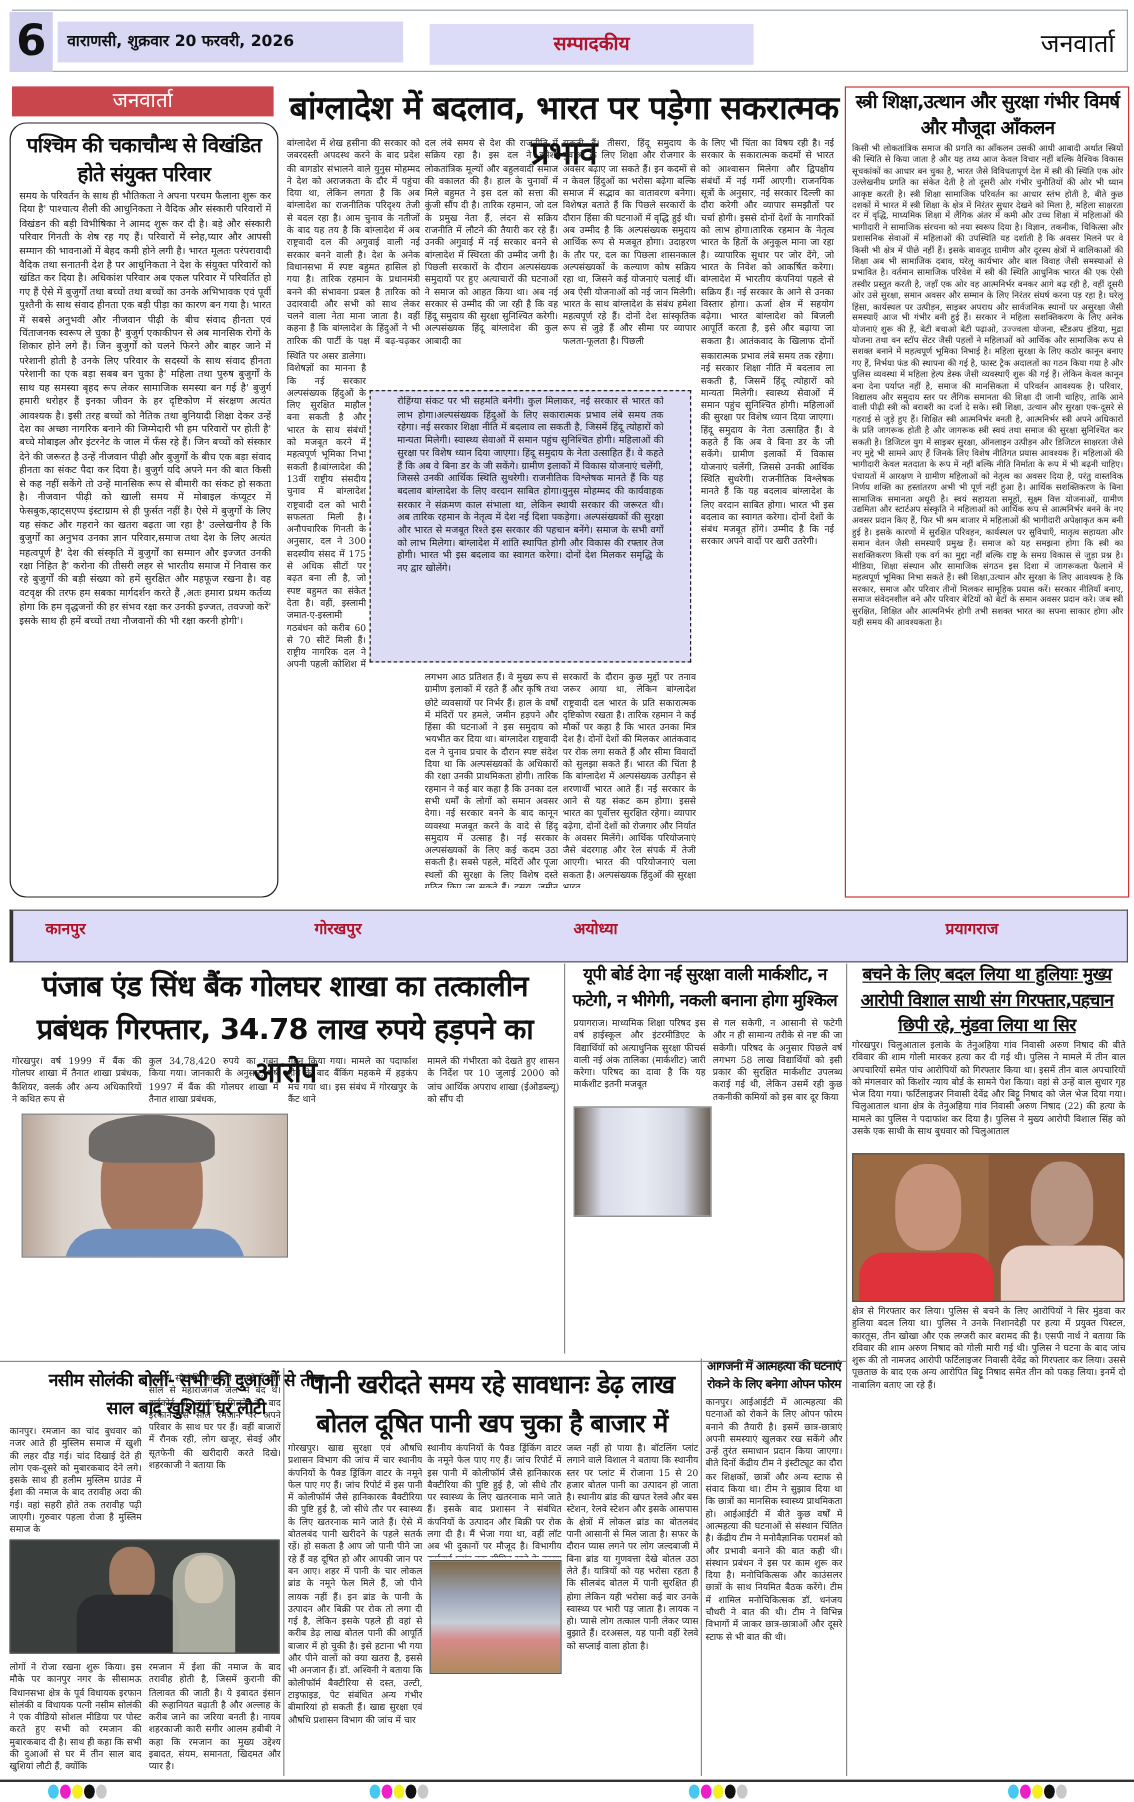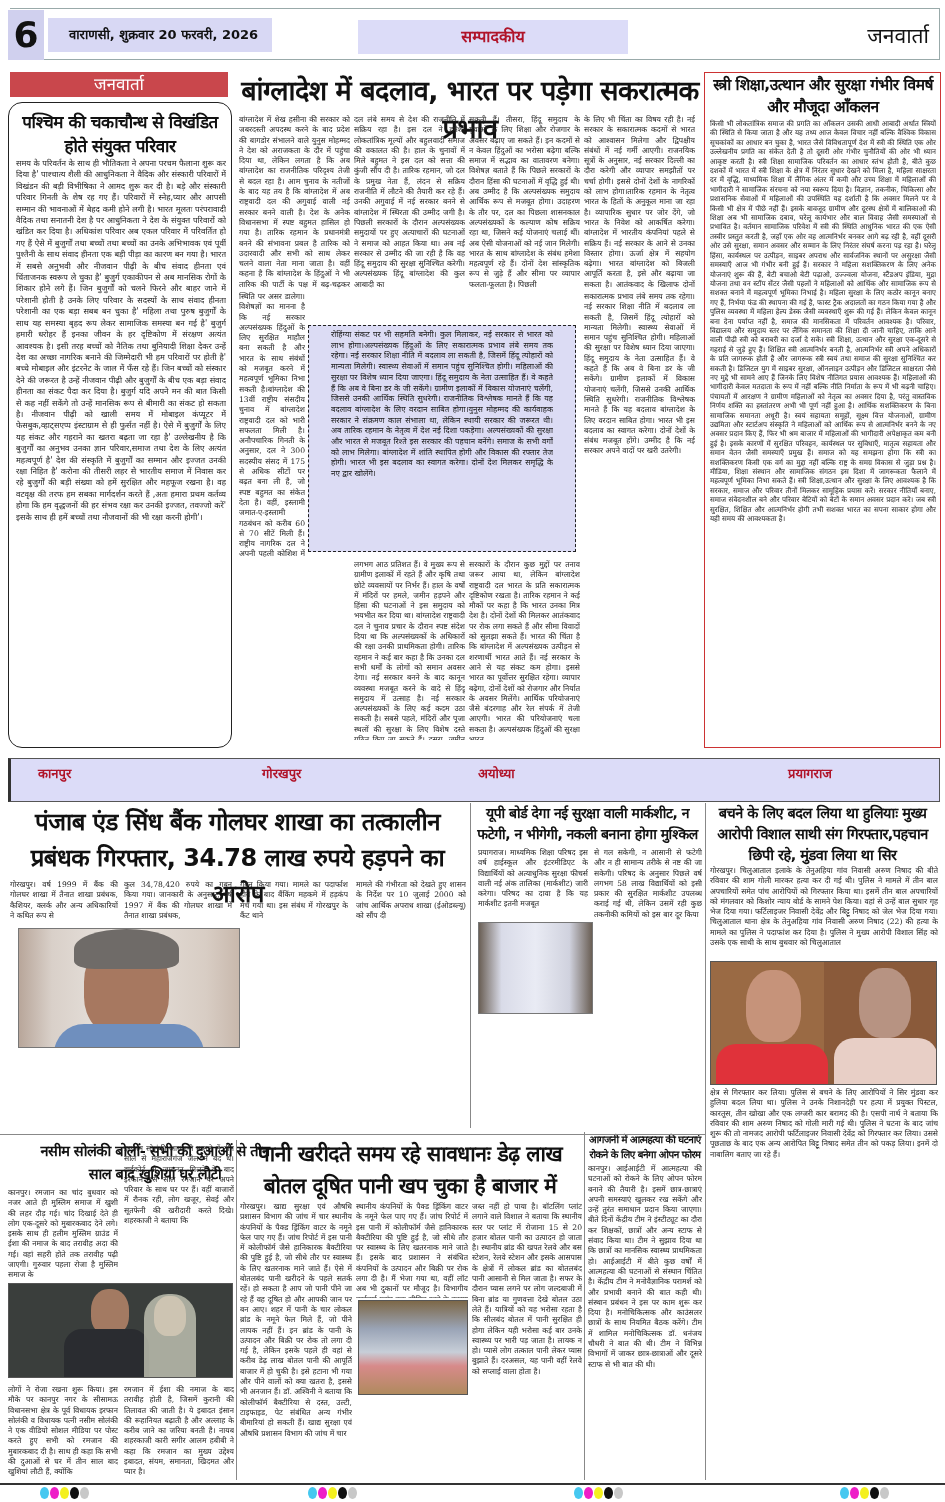--- a/index.html
+++ b/index.html
@@ -4,21 +4,21 @@
 <style>
   * { box-sizing: border-box; margin: 0; padding: 0; }
   body { width: 945px; height: 1502px; background: #fff; font-family: "DejaVu Sans", sans-serif; color: #111; overflow: hidden; position: relative; }
   .abs { position: absolute; }
   .txt { font-family: "DejaVu Serif", serif; font-size: 7.6px; line-height: 10.3px; text-align: justify; color: #222; overflow: hidden; }
   .col { position: absolute; overflow: hidden; }
   .hd { font-family: "DejaVu Sans", sans-serif; font-weight: bold; color: #111; text-align: center; letter-spacing: -0.5px; }
   
   #masthead { left: 10px; top: 8px; width: 930px; height: 52px; border: 1px solid #9aa; border-left: none; }
   #page-no { left: 8px; top: 10px; width: 36px; height: 50px; background: #d0d0ee; font-size: 36px; font-weight: bold; line-height: 50px; text-align: center; color: #111; }
-  #date-box { left: 48px; top: 18px; width: 224px; height: 34px; background: #d8d8f4; font-size: 13px; font-weight: bold; line-height: 34px; padding-left: 21px; }
+  #date-box { left: 48px; top: 18px; width: 288px; height: 34px; background: #d8d8f4; font-size: 13px; font-weight: bold; line-height: 34px; padding-left: 8px; }
   #section-box { left: 358px; top: 20px; width: 270px; height: 34px; background: #dcdcf8; font-size: 16px; font-weight: bold; line-height: 34px; text-align: center; color: #b0142a; }
   #brand { left: 760px; top: 18px; width: 175px; height: 36px; font-size: 21px; line-height: 36px; text-align: right; padding-right: 6px; }
   
   #jv-label { left: 10px; top: 72px; width: 218px; height: 25px; background: #c9474c; color: #fff; font-size: 17px; line-height: 25px; text-align: center; }
   #left-box { left: 8px; top: 102px; width: 224px; height: 646px; border: 1.5px solid #222; border-radius: 14px; }
   #left-title { left: 10px; top: 110px; width: 220px; font-size: 17px; line-height: 24px; }
   #left-body { left: 16px; top: 158px; width: 210px; height: 585px; font-family: "DejaVu Sans", sans-serif; font-size: 8.1px; line-height: 11.4px; }
   
   #main-title { left: 236px; top: 72px; width: 468px; font-size: 27px; line-height: 38px; }
   .mcol { top: 115px; width: 111px; height: 175px; }
@@ -34,21 +34,21 @@
   .city { position: absolute; top: 764px; font-size: 13px; font-weight: bold; color: #b0142a; }
   
   #s1-title { left: 10px; top: 804px; width: 455px; font-size: 24px; line-height: 36px; }
   .s1col { top: 880px; width: 108px; height: 44px; }
   #s1-img { left: 18px; top: 928px; width: 222px; height: 120px; background: linear-gradient(90deg,#b8a69a 0%,#d9d0c9 15%,#e9e4df 45%,#d8cdc4 85%,#c8b8ac 100%); border: 1px solid #777; overflow: hidden; }
   .face { position: absolute; border-radius: 45% 45% 40% 40%; }
   
   #s2-title { left: 475px; top: 803px; width: 225px; font-size: 14px; line-height: 21px; }
   #s2-img { left: 478px; top: 922px; width: 115px; height: 92px; background: linear-gradient(90deg,#6a5f55 0%,#d9dbe8 20%,#e9ebf4 50%,#d0d2de 80%,#6a5f55 100%); border: 1px solid #777; }
   
-  #s3-title { left: 705px; top: 803px; width: 235px; font-size: 14.5px; line-height: 21px; }
+  #s3-title { left: 705px; top: 803px; width: 235px; font-size: 14.5px; line-height: 21px; text-decoration: underline; }
   #s3-img { left: 710px; top: 961px; width: 227px; height: 124px; background: #8a5a3a; border: 1px solid #555; overflow: hidden; }
   
   #s4-title { left: 8px; top: 1140px; width: 230px; font-size: 14.5px; line-height: 23px; margin-left: 32px; }
   #s4-img { left: 8px; top: 1283px; width: 225px; height: 95px; background: #3a3e3c; border: 1px solid #555; overflow: hidden; }
   
   #s5-title { left: 240px; top: 1138px; width: 340px; font-size: 21px; line-height: 32px; }
   #s5-img { left: 358px; top: 1300px; width: 110px; height: 95px; background: linear-gradient(180deg,#7d6848 0%,#9aa4b6 30%,#c7ced8 55%,#d78a8a 70%,#b08a5e 100%); border: 1px solid #555; }
   
   #s6-title { left: 586px; top: 1132px; width: 118px; font-size: 10px; line-height: 15px; }
   

